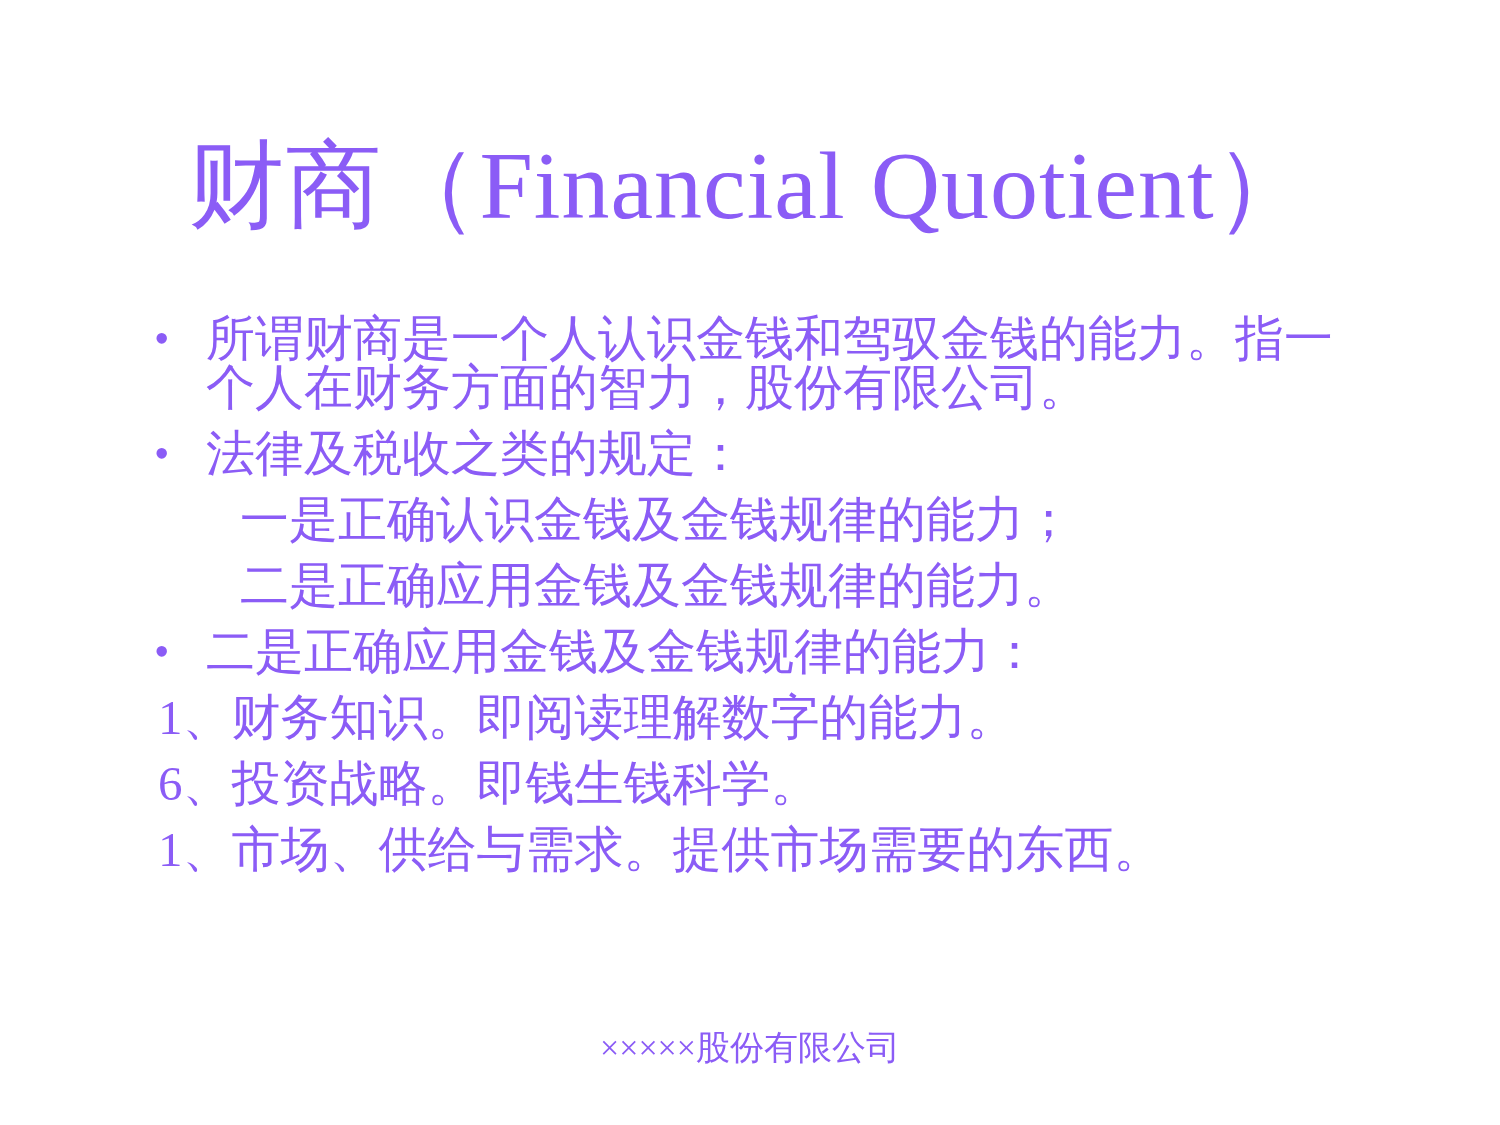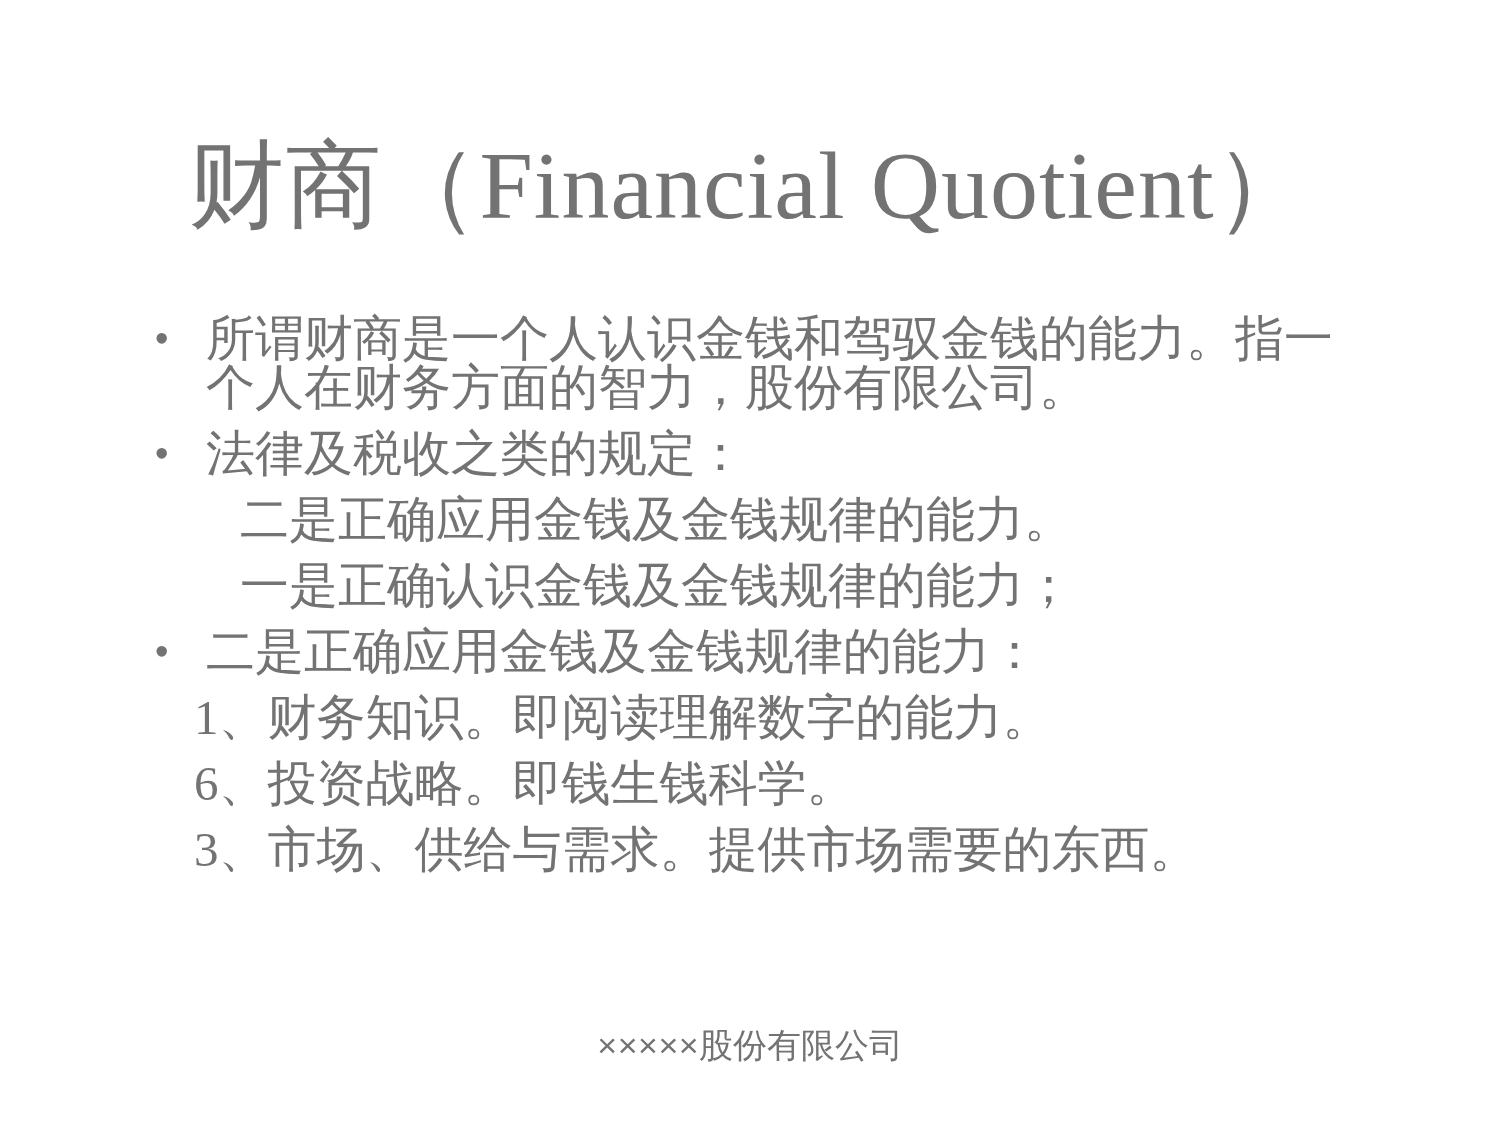--- a/index.html
+++ b/index.html
@@ -5,21 +5,21 @@
   html, body {
     margin: 0;
     padding: 0;
     background: #ffffff;
   }
   .slide {
     position: relative;
     width: 1500px;
     height: 1125px;
     background: #ffffff;
-    color: #737373;
+    color: #8b5cf6;
     font-family: "Liberation Serif", "DejaVu Serif", serif;
     overflow: hidden;
   }
   .title {
     position: absolute;
     top: 138px;
     left: 0;
     width: 100%;
     text-align: center;
     font-size: 96px;
@@ -51,31 +51,29 @@
     line-height: 49px;
   }
   .bullet-text {
     width: 1150px;
   }
   .sub-line {
     padding-left: 90px;
   }
   .num-line {
     padding-left: 8px;
-    margin-left: 36px;
   }
   .footer {
     position: absolute;
     top: 1028px;
     left: 0;
     width: 100%;
     text-align: center;
     font-size: 34px;
     line-height: 40px;
-    font-family: Liberation Mono, monospace;
   }
 </style>
 </head>
 <body>
 
 <div class="slide">
 
   <div class="title">财商（Financial Quotient）</div>
 
   <div class="content">
@@ -83,33 +81,33 @@
     <div class="line bullet-row">
       <span class="marker">•</span>
       <span class="bullet-text">所谓财商是一个人认识金钱和驾驭金钱的能力。指一个人在财务方面的智力，股份有限公司。</span>
     </div>
 
     <div class="line bullet-row">
       <span class="marker">•</span>
       <span class="bullet-text">法律及税收之类的规定：</span>
     </div>
 
+    <div class="line sub-line">一是正确认识金钱及金钱规律的能力；</div>
+
     <div class="line sub-line">二是正确应用金钱及金钱规律的能力。</div>
-
-    <div class="line sub-line">一是正确认识金钱及金钱规律的能力；</div>
 
     <div class="line bullet-row">
       <span class="marker">•</span>
       <span class="bullet-text">二是正确应用金钱及金钱规律的能力：</span>
     </div>
 
     <div class="line num-line">1、财务知识。即阅读理解数字的能力。</div>
 
     <div class="line num-line">6、投资战略。即钱生钱科学。</div>
 
-    <div class="line num-line">3、市场、供给与需求。提供市场需要的东西。</div>
+    <div class="line num-line">1、市场、供给与需求。提供市场需要的东西。</div>
 
 
   </div>
 
   <div class="footer">×××××股份有限公司</div>
 
 </div>
 
 </body></html>

